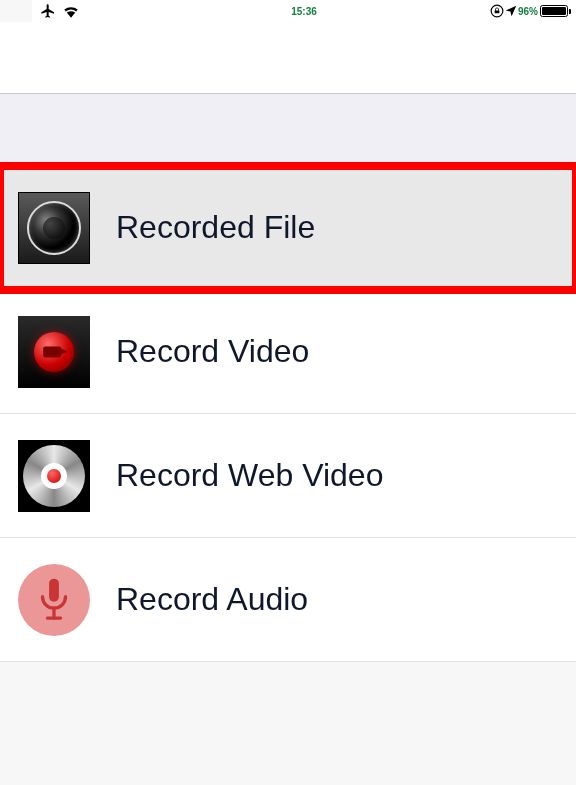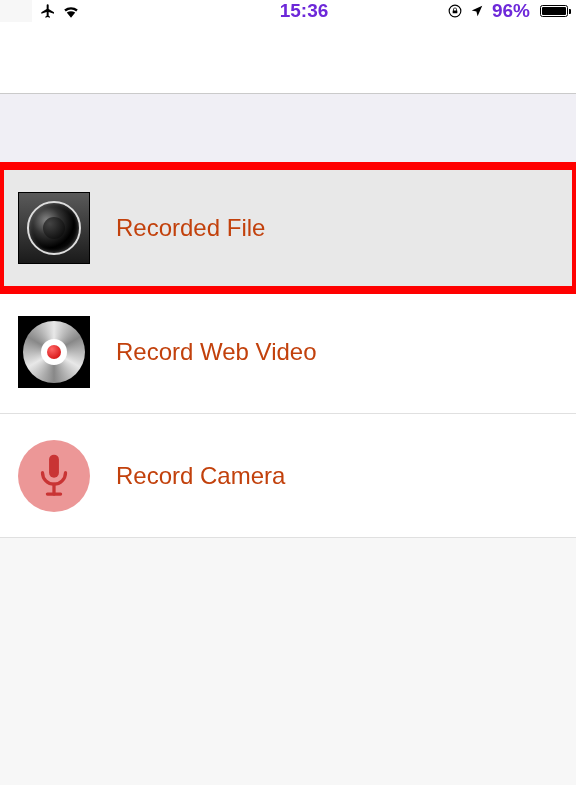--- a/index.html
+++ b/index.html
@@ -14,43 +14,43 @@
       background: #f7f7f7;
       overflow: hidden;
       position: relative;
     }
     .status-bar {
       height: 22px;
       background: #fff;
       display: flex;
       align-items: center;
       padding: 0 8px;
-      font-size: 19px;
+      font-size: 10px;
       font-weight: 600;
-      color: #6d28d9;
+      color: #15803d;
       position: relative;
       margin-left: 32px;
     }
     .status-left {
       display: flex;
       align-items: center;
       gap: 6px;
       position: absolute;
       left: 8px;
     }
     .status-center {
       position: absolute;
       left: 50%;
       transform: translateX(-50%);
       font-weight: 600;
     }
     .status-right {
       display: flex;
       align-items: center;
-      gap: 8px;
+      gap: 0;
       position: absolute;
       right: 8px;
     }
     .nav-bar {
       height: 72px;
       background: #fff;
       border-bottom: 1px solid #cacaca;
     }
     .spacer {
       height: 72px;
@@ -78,22 +78,22 @@
       width: 72px;
       height: 72px;
       flex-shrink: 0;
       margin-right: 26px;
       display: flex;
       align-items: center;
       justify-content: center;
       position: relative;
     }
     .item-label {
-      font-size: 24px;
-      color: #c2410c;
+      font-size: 32px;
+      color: #0f172a;
       font-weight: 400;
     }
     
     .icon-camera-lens {
       width: 72px;
       height: 72px;
       background: linear-gradient(180deg, #5a5a5a 0%, #3a3a3a 50%, #1a1a1a 100%);
       border: 1px solid #000;
       display: flex;
       align-items: center;
@@ -297,20 +297,30 @@
       <div class="icon-camera-lens">
           <div class="lens-outer">
             <div class="lens-inner"></div>
           </div>
         </div>
     </div>
     <span class="item-label">Recorded File</span>
   </div>
 
 
+  <div class="list-item">
+    <div class="icon-box">
+      <div class="icon-record-video">
+          <div class="video-dot">
+            <div class="video-cam"></div>
+          </div>
+        </div>
+    </div>
+    <span class="item-label">Record Video</span>
+  </div>
 
   <div class="list-item">
     <div class="icon-box">
       <div class="icon-disc">
           <div class="disc-outer">
             <div class="disc-mid">
               <div class="disc-center"></div>
             </div>
           </div>
         </div>
@@ -322,16 +332,16 @@
     <div class="icon-box">
       <div class="icon-audio">
         <svg class="mic-svg" viewBox="0 0 24 28">
           <rect x="9" y="1" width="6" height="14" rx="3" fill="#c93434"></rect>
           <path d="M5 12a7 7 0 0 0 14 0" fill="none" stroke="#c93434" stroke-width="2" stroke-linecap="round"></path>
           <line x1="12" y1="19" x2="12" y2="25" stroke="#c93434" stroke-width="2" stroke-linecap="round"></line>
           <line x1="8" y1="25" x2="16" y2="25" stroke="#c93434" stroke-width="2" stroke-linecap="round"></line>
         </svg>
       </div>
     </div>
-    <span class="item-label">Record Camera</span>
+    <span class="item-label">Record Audio</span>
   </div>
 
 </div>
 
 </body></html>

